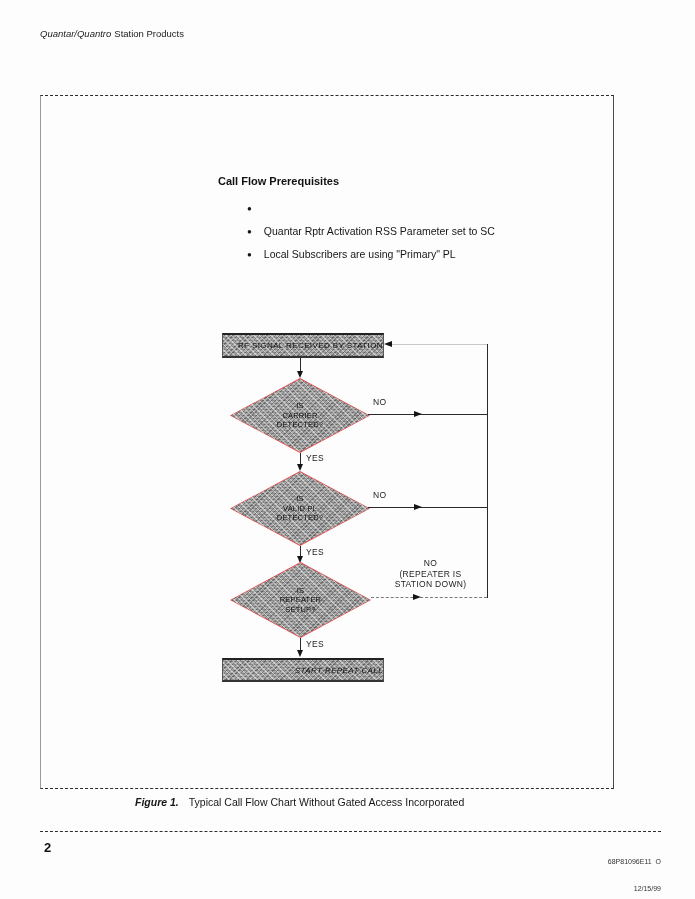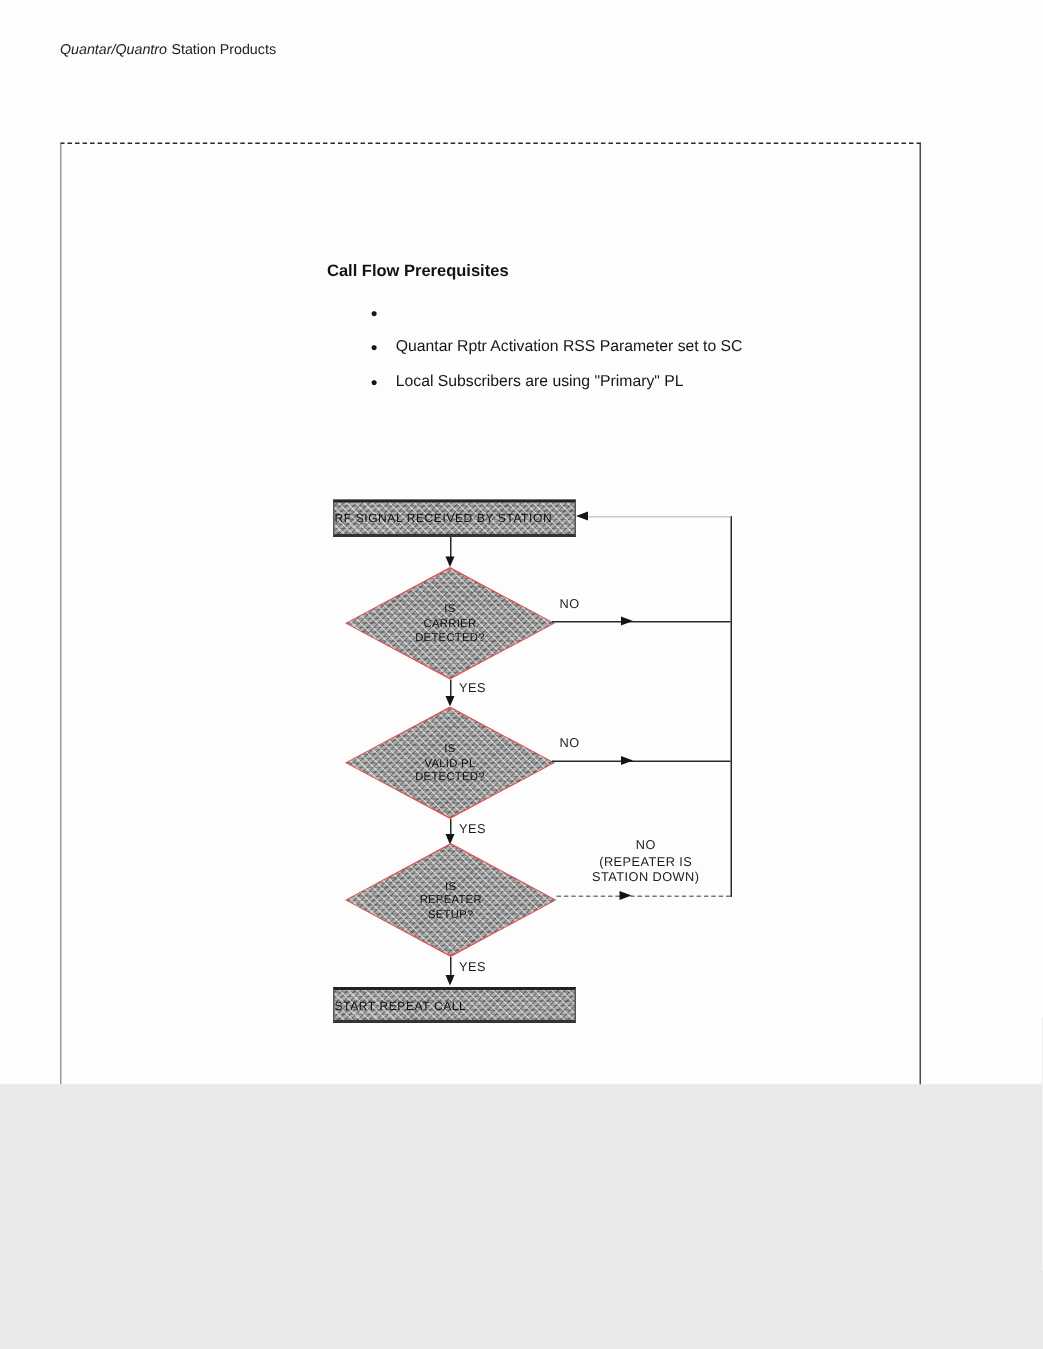--- a/index.html
+++ b/index.html
@@ -1,17 +1,17 @@
 <!DOCTYPE html>
 <html><head>
 <meta charset="utf-8">
 <style>
   html,body{margin:0;padding:0;background:#e9e9e9;}
   #page{
-    position:relative;width:695px;height:723px;background:#fdfdfd;
+    position:relative;width:695px;height:899px;background:#fdfdfd;
     font-family:"Liberation Sans", sans-serif;color:#1a1a1a;overflow:hidden;
     margin:0 auto;
   }
   .abs{position:absolute;}
   
   #hdr{left:40px;top:28px;font-size:9.5px;color:#222;}
   #hdr .it{font-style:italic;}
   #hdr .rest{margin-left:3px;}
   
   #frame{
@@ -29,27 +29,27 @@
   #b2{left:247px;top:248px;}
   
   .hatch{
     background-color:#a2a2a2;
     background-image:
       repeating-linear-gradient(45deg, rgba(255,255,255,.45) 0 1px, rgba(0,0,0,0) 1px 4px),
       repeating-linear-gradient(-45deg, rgba(0,0,0,.28) 0 1px, rgba(0,0,0,0) 1px 3px),
       repeating-linear-gradient(0deg, rgba(0,0,0,.14) 0 1px, rgba(255,255,255,.1) 1px 3px);
   }
   .flowbox{
-    display:flex;align-items:center;justify-content:flex-start;
+    display:flex;align-items:center;justify-content:flex-end;
     border-top:2px solid #222;border-bottom:2px solid #333;
     border-left:1px solid #555;border-right:1px solid #555;
     font-size:8px;letter-spacing:.4px;color:#0e0e0e;text-align:center;
   }
   #start-box{left:222px;top:333px;width:160px;height:21px;}
-  #end-box{left:222px;top:658px;width:160px;height:20px;}
+  #end-box{left:222px;top:658px;width:160px;height:20px;font-style:italic;}
   .diamond-outer{background:#ef4444;clip-path:polygon(50% 0,100% 50%,50% 100%,0 50%);}
   .diamond-inner{
     position:absolute;left:1px;top:1px;right:1px;bottom:1px;
     clip-path:polygon(50% 0,100% 50%,50% 100%,0 50%);
     display:flex;align-items:center;justify-content:center;text-align:center;
   }
   .diamond-inner .dtxt{font-size:7.5px;line-height:9.5px;letter-spacing:.2px;color:#0c0c0c;}
   .dtxt span{display:block;}
   #d1{left:230px;top:378px;width:140px;height:75px;}
   #d2{left:230px;top:471px;width:140px;height:75px;}
@@ -166,20 +166,23 @@
   <div class="arr-right" style="left:413px;top:594px;"></div>
 
   <div class="vline" style="left:487px;top:344px;height:254px;"></div>
   <div class="hline faint" style="left:392px;top:344px;width:95px;"></div>
   <div class="arr-left" style="left:384px;top:341px;"></div>
 
   <div id="end-box" class="abs flowbox hatch">
     <span>START REPEAT CALL</span>
   </div>
 
+  <div id="caption" class="abs">
+    <span class="cl">Figure 1.</span><span>Typical Call Flow Chart Without Gated Access Incorporated</span>
+  </div>
 
   <div id="footer-rule" class="abs"></div>
   <div id="page-num" class="abs">2</div>
   <div id="doc-info" class="abs">
     <div>68P81096E11  O</div>
     <div>12/15/99</div>
   </div>
 
 </div>
 

